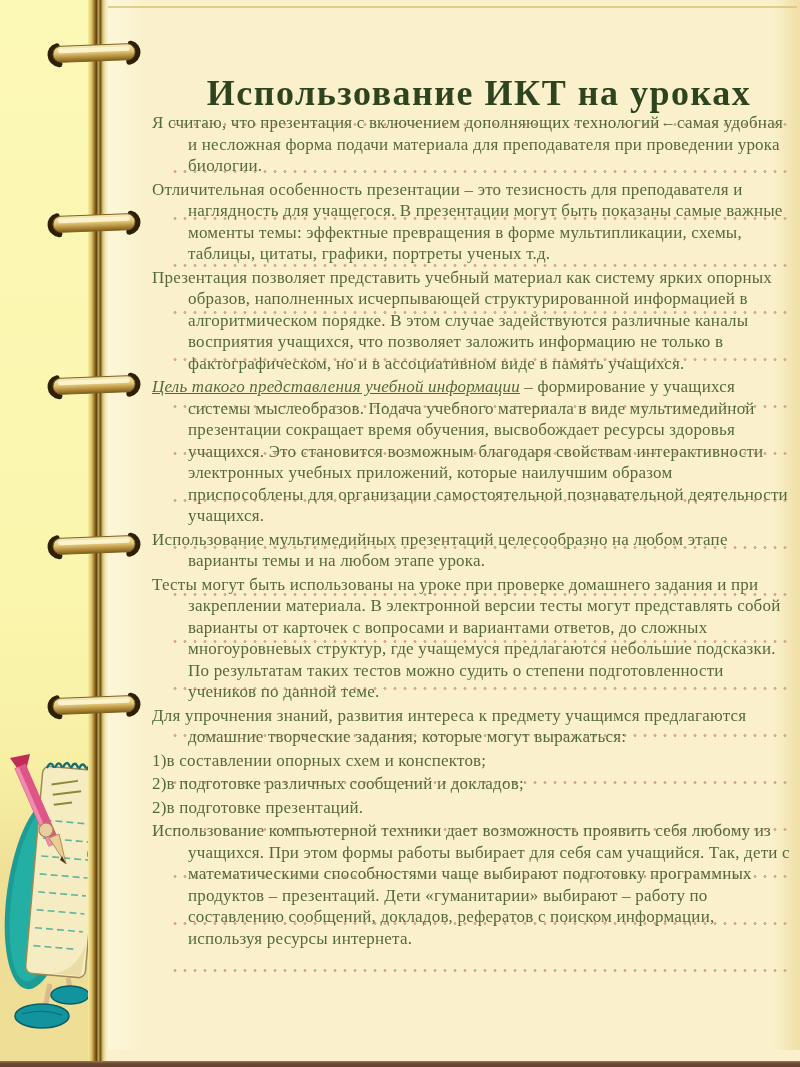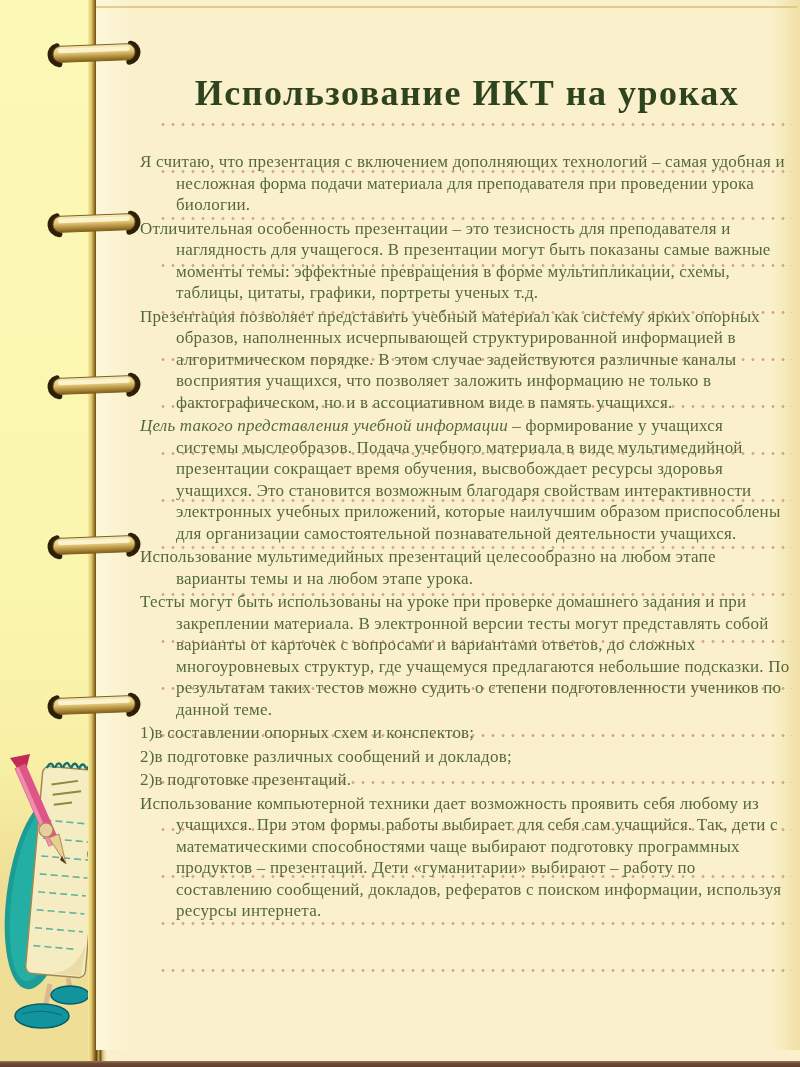--- a/index.html
+++ b/index.html
@@ -15,47 +15,47 @@
   }
   
   .spine{
     position:absolute;left:88px;top:0;width:20px;height:1067px;
     background:linear-gradient(90deg,
       #F6EDA2 0%,#DEC167 18%,#96742B 32%,#5C4412 42%,
       #C1A251 52%,#6B5318 62%,#D9C479 74%,#F3E8B8 88%,#FBF3D2 100%);
   }
   
   .page{
-    position:absolute;left:96px;top:0;right:0;height:1050px;
+    position:absolute;left:108px;top:0;right:0;height:1050px;
     background:linear-gradient(90deg,#FDF7DA 0%,#FAF1CC 5%,#FAF1CC 96%,#F0DFA6 100%);
   }
   .page-top-edge{
     position:absolute;left:0;top:6px;right:3px;height:2px;
     background:#DCC377;opacity:.8;
   }
   
   .dots{
     position:absolute;left:62px;right:8px;top:99px;bottom:34px;
     background-image:radial-gradient(circle,#D8AD8D 1.3px,rgba(216,173,141,0) 1.8px);
     background-size:10px 47px;background-position:0 2px;
     pointer-events:none;
   }
   .slide-title{
     position:absolute;left:56px;top:48px;width:630px;
     text-align:center;font-weight:bold;font-size:36px;line-height:42px;
     letter-spacing:1.5px;color:#2E441F;white-space:nowrap;
   }
   .slide-body{
     position:absolute;left:44px;right:10px;top:112px;
-    font-size:17px;line-height:21.5px;letter-spacing:.2px;color:#55683C;margin-top:39px;
+    font-size:17px;line-height:21.5px;letter-spacing:.2px;color:#55683C;
   }
   .slide-body p{margin:0 0 2px 0;}
   .slide-body p.para{padding-left:36px;text-indent:-36px;}
   .slide-body p.item{padding-left:0;text-indent:0;}
-  .slide-body em{font-style:italic;}
+  .slide-body em{font-style:italic;text-decoration:underline;}
   
   .ring{position:absolute;left:46px;width:96px;height:30px;transform:rotate(-2deg);}
   
   .bottom-bar{
     position:absolute;left:0;bottom:0;width:800px;height:6px;
     background:linear-gradient(180deg,#9A7A58 0%,#6E4B38 40%,#5E3E2C 100%);
   }
   .mascot{position:absolute;left:4px;top:752px;width:104px;height:286px;}
 </style>
 </head>
@@ -128,20 +128,21 @@
     <div class="page-top-edge"></div>
     <div class="dots"></div>
     <h1 class="slide-title">Использование ИКТ на уроках</h1>
     <div class="slide-body">
         <p class="para">Я считаю, что презентация с включением дополняющих технологий – самая удобная и несложная форма подачи материала для преподавателя при проведении урока биологии.</p>
         <p class="para">Отличительная особенность презентации – это тезисность для преподавателя и наглядность для учащегося. В презентации могут быть показаны самые важные моменты темы: эффектные превращения в форме мультипликации, схемы, таблицы, цитаты, графики, портреты ученых т.д.</p>
         <p class="para">Презентация позволяет представить учебный материал как систему ярких опорных образов, наполненных исчерпывающей структурированной информацией в алгоритмическом порядке. В этом случае задействуются различные каналы восприятия учащихся, что позволяет заложить информацию не только в фактографическом, но и в ассоциативном виде в память учащихся.</p>
         <p class="para"><em>Цель такого представления учебной информации</em> – формирование у учащихся системы мыслеобразов. Подача учебного материала в виде мультимедийной презентации сокращает время обучения, высвобождает ресурсы здоровья учащихся. Это становится возможным благодаря свойствам интерактивности электронных учебных приложений, которые наилучшим образом приспособлены для организации самостоятельной познавательной деятельности учащихся.</p>
         <p class="para">Использование мультимедийных презентаций целесообразно на любом этапе варианты темы и на любом этапе урока.</p>
         <p class="para">Тесты могут быть использованы на уроке при проверке домашнего задания и при закреплении материала. В электронной версии тесты могут представлять собой варианты от карточек с вопросами и вариантами ответов, до сложных многоуровневых структур, где учащемуся предлагаются небольшие подсказки. По результатам таких тестов можно судить о степени подготовленности учеников по данной теме.</p>
+        <p class="para">Для упрочнения знаний, развития интереса к предмету учащимся предлагаются домашние творческие задания, которые могут выражаться:</p>
         <p class="item">1)в составлении опорных схем и конспектов;</p>
         <p class="item">2)в подготовке различных сообщений и докладов;</p>
         <p class="item">2)в подготовке презентаций.</p>
         <p class="para">Использование компьютерной техники дает возможность проявить себя любому из учащихся. При этом формы работы выбирает для себя сам учащийся. Так, дети с математическими способностями чаще выбирают подготовку программных продуктов – презентаций. Дети «гуманитарии» выбирают – работу по составлению сообщений, докладов, рефератов с поиском информации, используя ресурсы интернета.</p>
       </div>
   </div>
 
   <div id="rings-layer">
       <div class="ring" style="top: 38px;"><svg viewBox="0 0 96 30" width="96" height="30">
           <defs>

